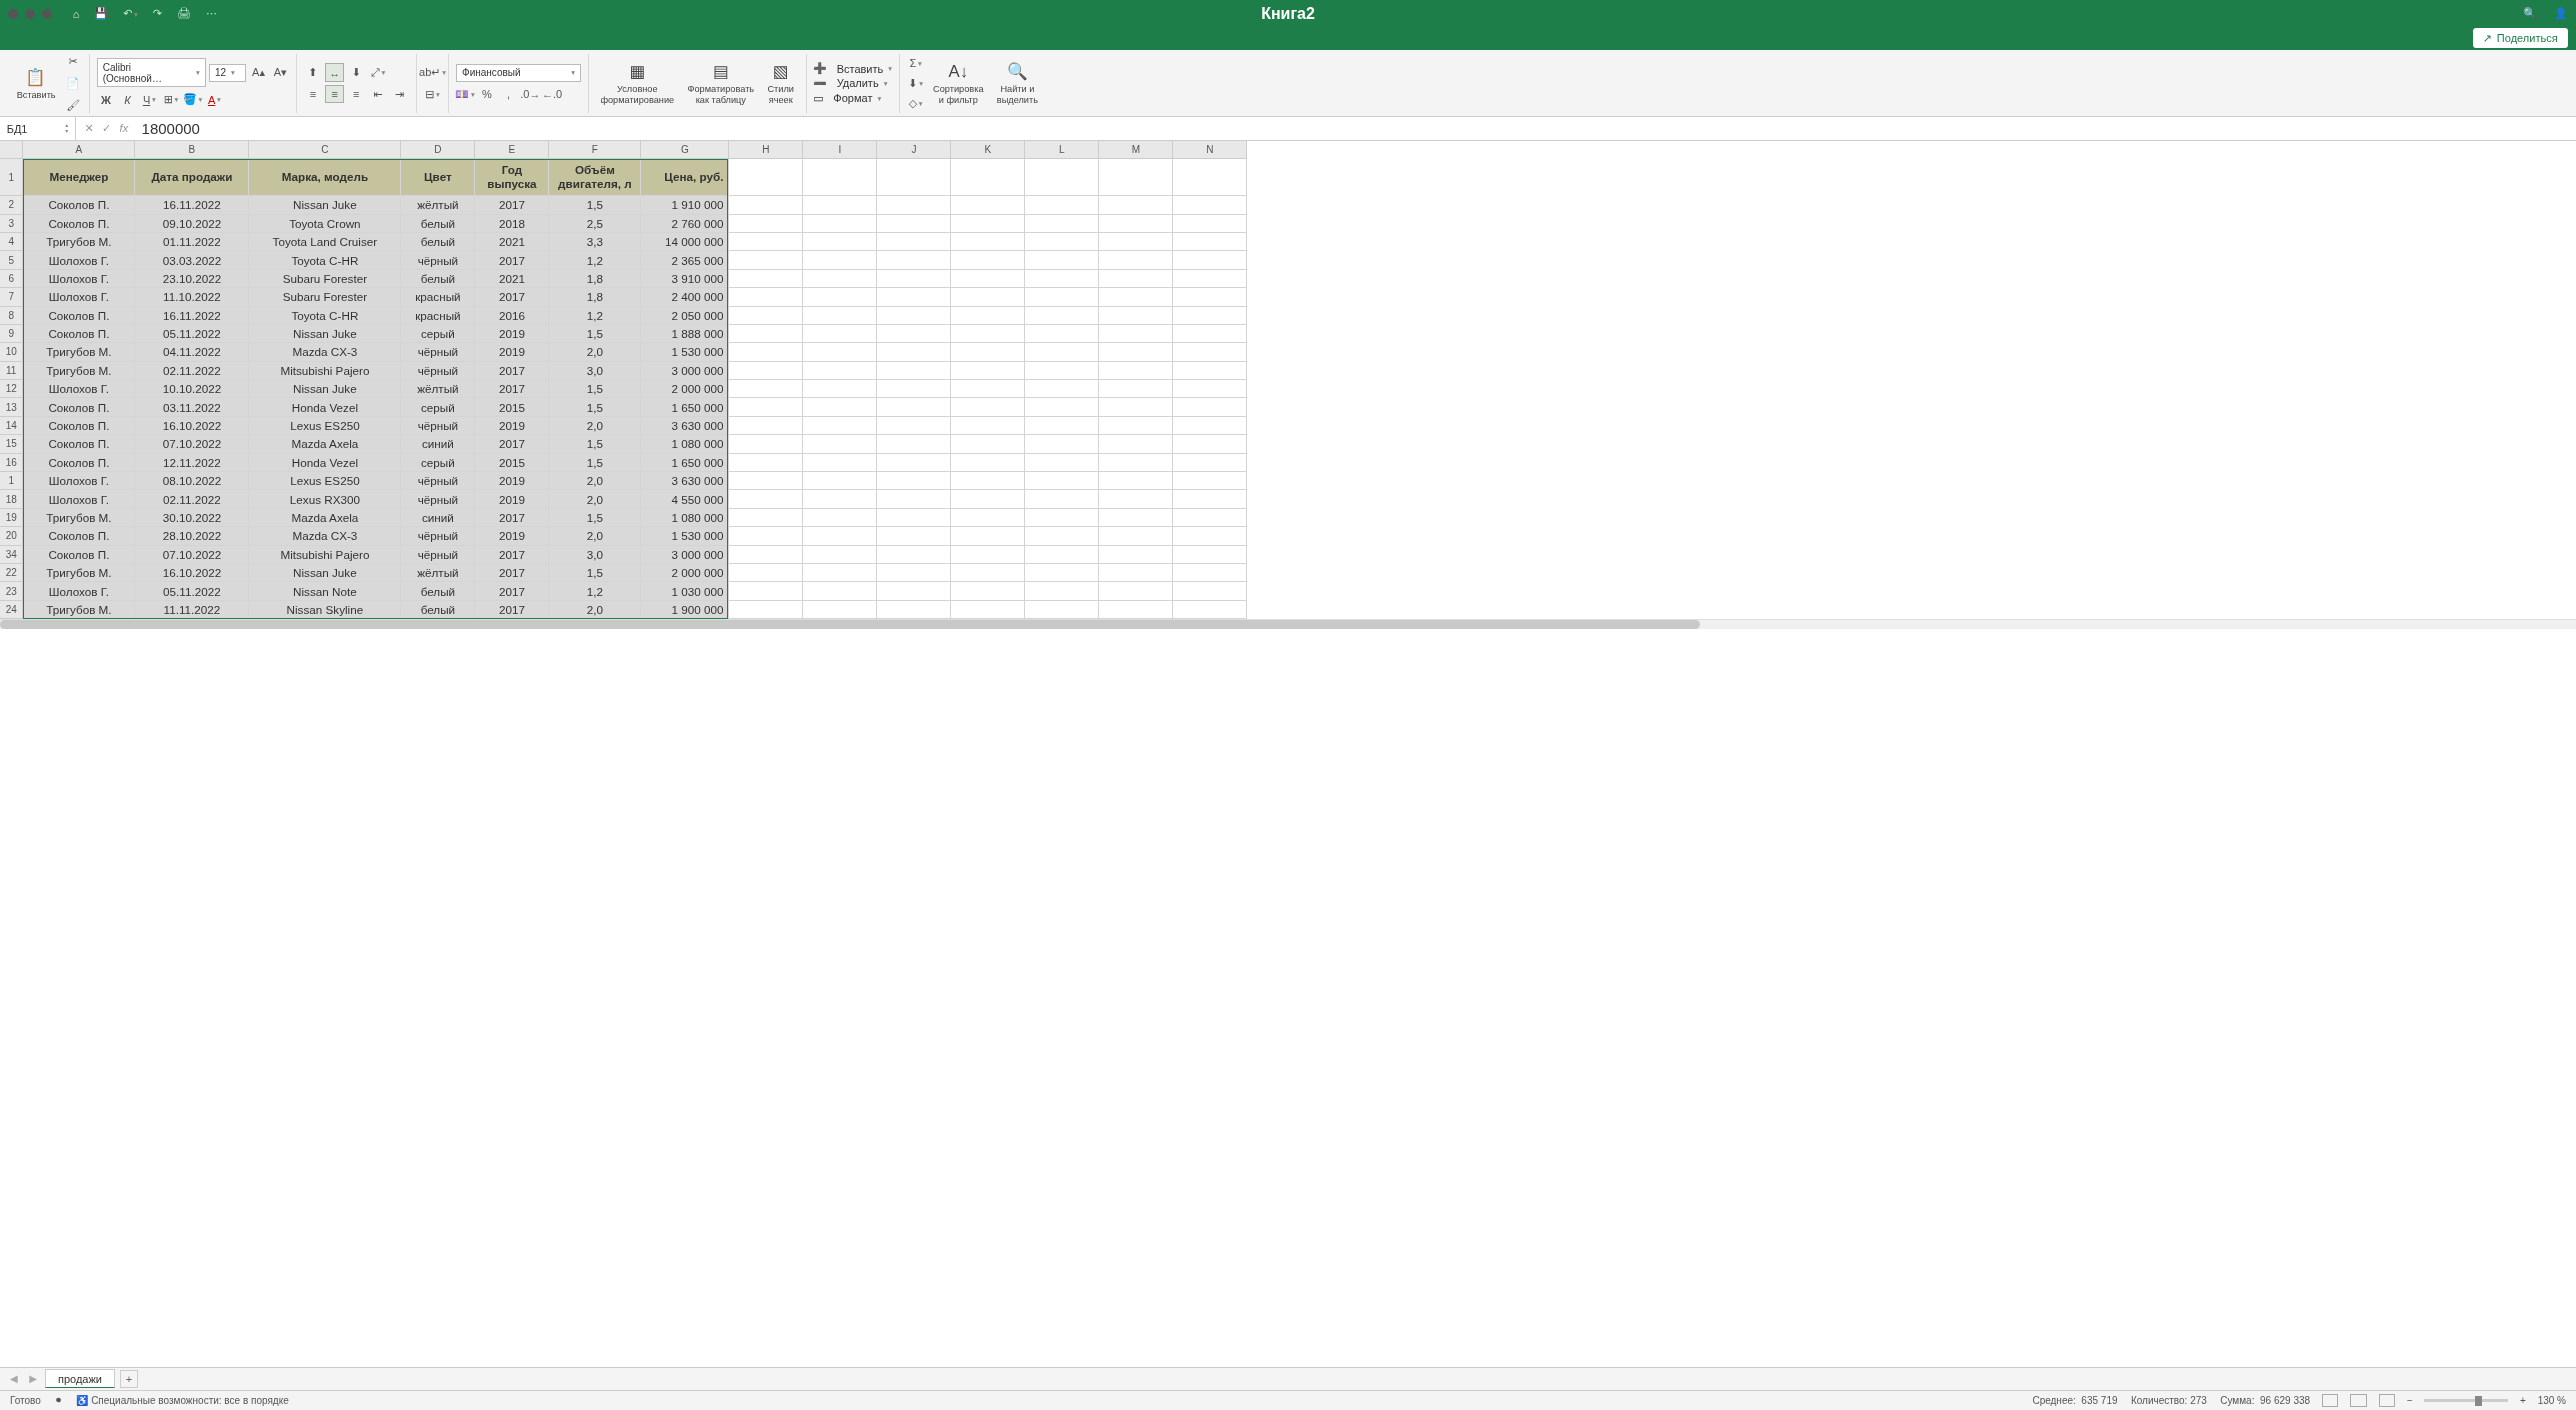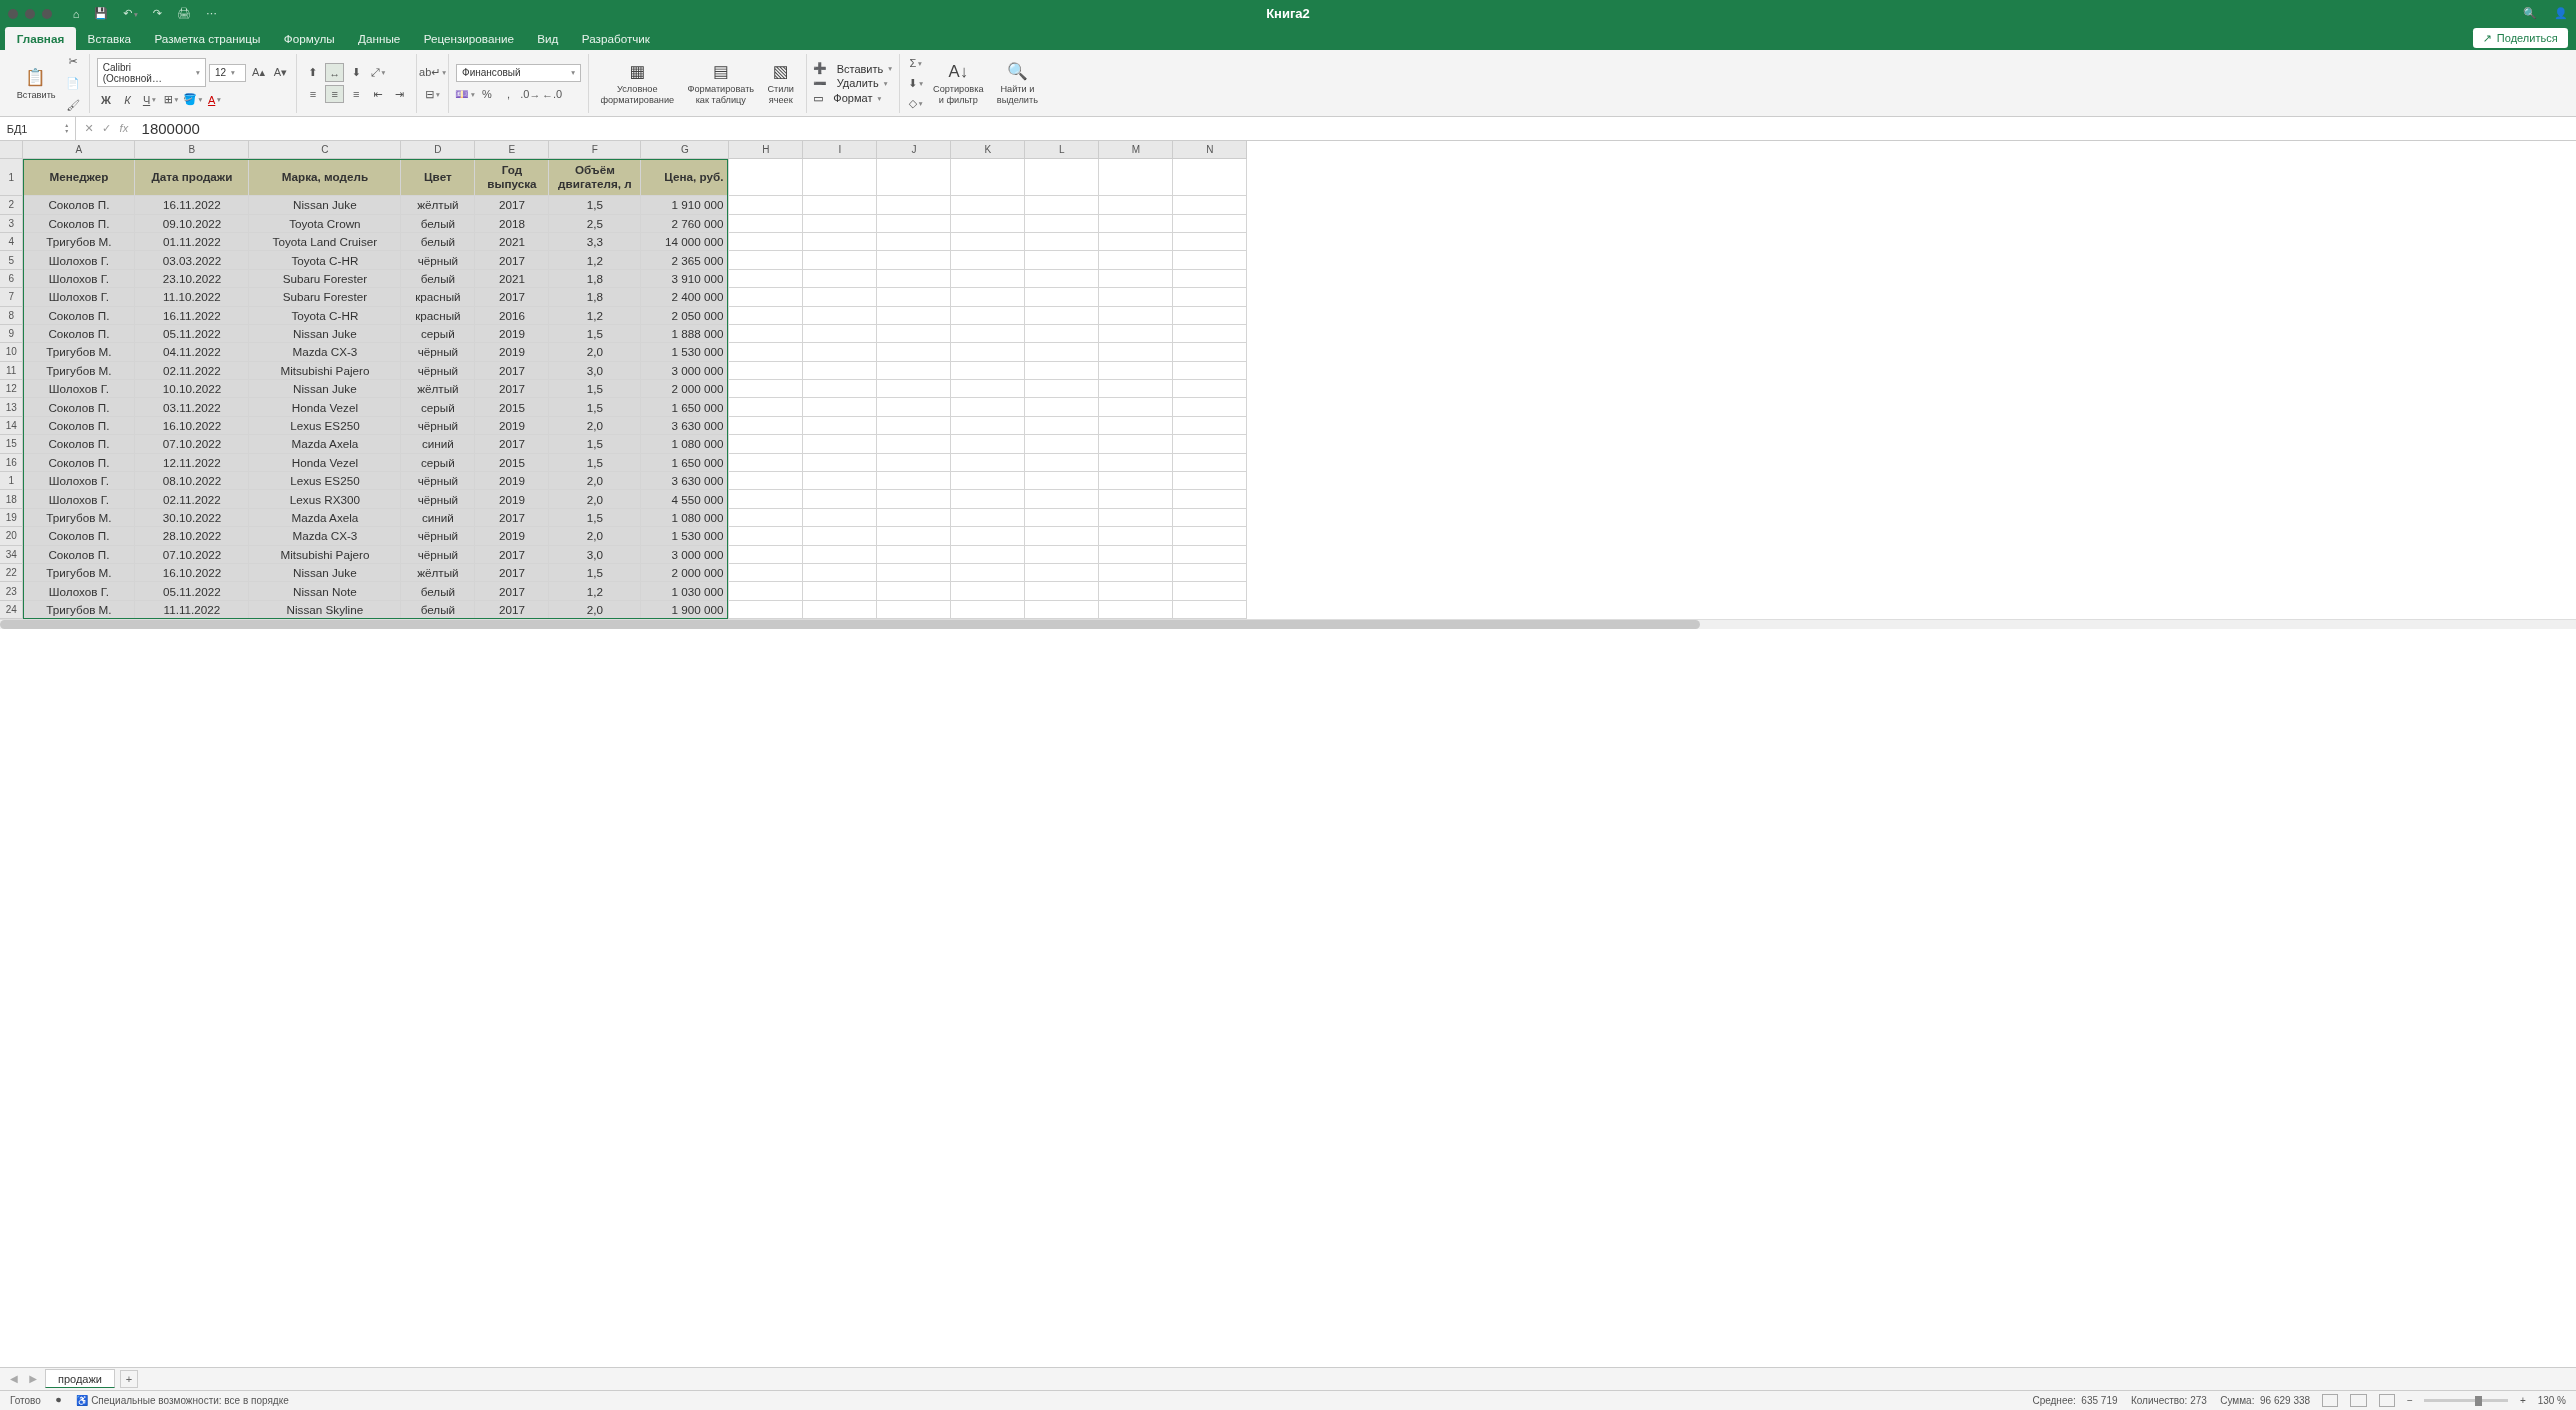--- a/index.html
+++ b/index.html
@@ -4,21 +4,21 @@
 <style>
   * { box-sizing: border-box; margin: 0; padding: 0; font-family: -apple-system, "Segoe UI", Arial, sans-serif; }
   body { background: #fff; font-size: 11px; color: #333; user-select: none; }
 
   
   .titlebar { background: #1e7e4a; height: 27px; display: flex; align-items: center; padding: 0 8.4px; color: #fff; position: relative; }
   .traffic { display: flex; gap: 6.7px; }
   .dot { width: 10px; height: 10px; border-radius: 50%; background: #555; }
   .title-icons { display: flex; gap: 15px; margin-left: 21px; align-items: center; color: #cde8d6; }
   .title-icons span, .title-right span { cursor: pointer; }
-  .title-center { position: absolute; left: 50%; transform: translateX(-50%); font-weight: 600; font-size: 13px; }
+  .title-center { position: absolute; left: 50%; transform: translateX(-50%); font-weight: 600; font-size: 16px; }
   .title-right { margin-left: auto; display: flex; gap: 16.7px; color: #cde8d6; }
 
   
   .tabs { background: #1e7e4a; height: 23.4px; display: flex; align-items: flex-end; padding-left: 5px; color: #fff; }
   .tab { padding: 5px 11.7px; font-size: 11.7px; cursor: pointer; color: #e8f3ec; }
   .tab.active { background: #f4f4f4; color: #1e7e4a; font-weight: 600; border-radius: 3.3px 3.3px 0 0; }
   .share-btn { margin-left: auto; margin-right: 8.4px; background: #fff; color: #1e7e4a; padding: 3.3px 10px; border-radius: 3.3px; font-size: 11px; display: flex; align-items: center; gap: 5px; margin-bottom: 2.5px; }
 
   
   .ribbon { background: #f4f4f4; border-bottom: 0.8px solid #ccc; display: flex; padding: 3.3px 5px; height: 67px; gap: 0; }
@@ -89,30 +89,20 @@
     <span>⋯</span>
   </div>
   <div class="title-center">Книга2</div>
   <div class="title-right">
     <span>🔍</span>
     <span>👤</span>
   </div>
 </div>
 
 <div class="tabs">
-  <div id="tabs-container" style="display: flex;">
-      <div class="tab active">Главная</div>
-      <div class="tab">Вставка</div>
-      <div class="tab">Разметка страницы</div>
-      <div class="tab">Формулы</div>
-      <div class="tab">Данные</div>
-      <div class="tab">Рецензирование</div>
-      <div class="tab">Вид</div>
-      <div class="tab">Разработчик</div>
-    </div>
   <div class="share-btn">
     <span>↗</span>
     <span>Поделиться</span>
   </div>
 </div>
 
 <div class="ribbon">
   <div class="rgroup">
     <div class="rbtn">
       <span class="ico">📋</span>

